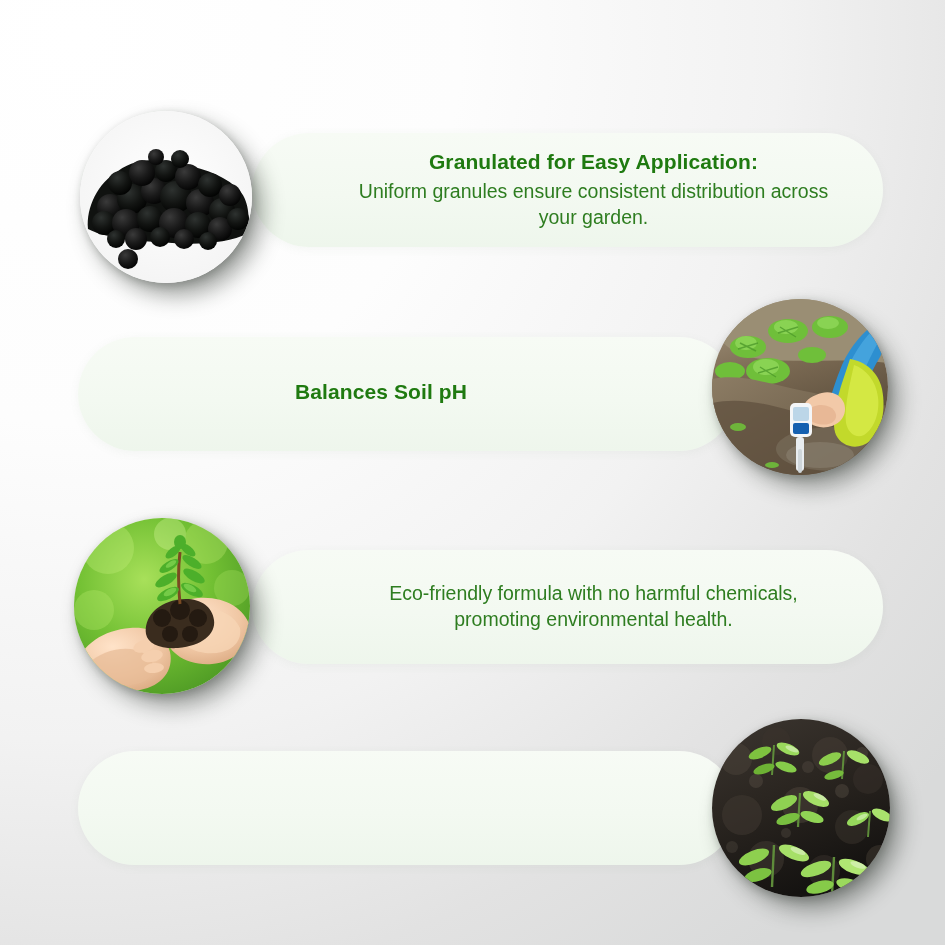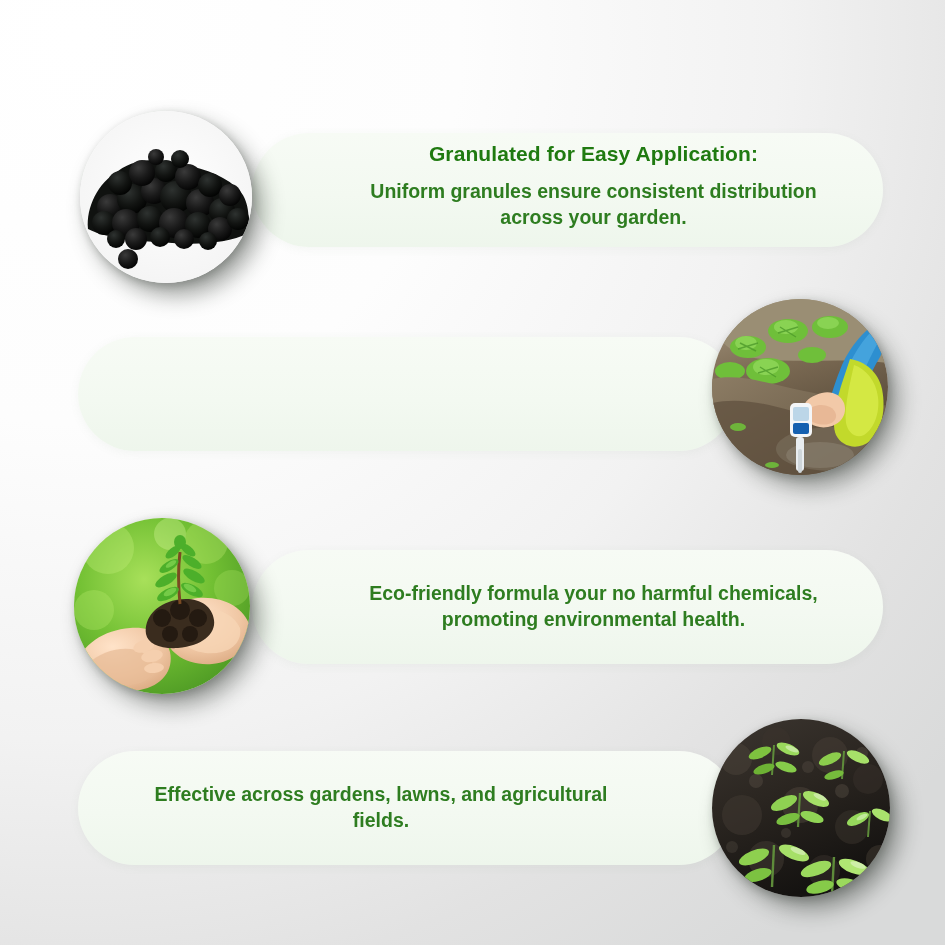--- a/index.html
+++ b/index.html
@@ -66,25 +66,25 @@
     font-weight: bold;
     color: #1f7a10;
     letter-spacing: 0.1px;
     line-height: 1.25;
     text-align: center;
     margin: 0 0 4px 0;
     white-space: nowrap;
   }
   .pill-desc {
     font-size: 19.5px;
-    font-weight: bold;
+    font-weight: normal;
     color: #2e7d20;
     line-height: 1.32;
     text-align: center;
-    margin: 8px;
+    margin: 0;
     max-width: 560px;
   }
 
   
   .photo {
     position: absolute;
     top: 0;
     width: 172px;
     height: 172px;
     border-radius: 50%;
@@ -167,20 +167,21 @@
           <circle cx="100" cy="48" r="9" fill="url(#pel2)"></circle>
           <circle cx="76" cy="46" r="8" fill="url(#pel)"></circle>
         </g>
       </svg>
     </div>
   </div>
 
   <div class="feature-row row-2">
 
     <div class="pill">
+      <div class="pill-title">Balances Soil pH</div>
     </div>
 
     <div class="photo">
       <svg viewBox="0 0 176 176" preserveAspectRatio="xMidYMid slice" role="img">
         <defs>
           <linearGradient id="soil2" x1="0" y1="0" x2="0.3" y2="1">
             <stop offset="0%" stop-color="#a99a83"></stop>
             <stop offset="45%" stop-color="#7b6a53"></stop>
             <stop offset="100%" stop-color="#4e4233"></stop>
           </linearGradient>
@@ -239,21 +240,21 @@
           <ellipse cx="150" cy="160" rx="9" ry="4"></ellipse>
           <ellipse cx="60" cy="166" rx="7" ry="3"></ellipse>
         </g>
       </svg>
     </div>
   </div>
 
   <div class="feature-row row-3">
 
     <div class="pill">
-      <div class="pill-desc">Eco-friendly formula your no harmful chemicals, promoting environmental health.</div>
+      <div class="pill-desc">Eco-friendly formula with no harmful chemicals, promoting environmental health.</div>
     </div>
 
     <div class="photo">
       <svg viewBox="0 0 176 176" preserveAspectRatio="xMidYMid slice" role="img">
         <defs>
           <radialGradient id="greenbokeh" cx="40%" cy="35%" r="85%">
             <stop offset="0%" stop-color="#a8e05a"></stop>
             <stop offset="45%" stop-color="#72c033"></stop>
             <stop offset="100%" stop-color="#3f8a1e"></stop>
           </radialGradient>
@@ -318,21 +319,20 @@
           <ellipse cx="116" cy="70" rx="7" ry="3" transform="rotate(28 116 70)"></ellipse>
           <ellipse cx="97" cy="46" rx="6" ry="2.5" transform="rotate(-32 97 46)"></ellipse>
         </g>
       </svg>
     </div>
   </div>
 
   <div class="feature-row row-4">
 
     <div class="pill">
-      <div class="pill-desc">Effective across gardens, lawns, and agricultural fields.</div>
     </div>
 
     <div class="photo">
       <svg viewBox="0 0 178 178" preserveAspectRatio="xMidYMid slice" role="img">
         <defs>
           <linearGradient id="darksoil" x1="0" y1="0" x2="0.4" y2="1">
             <stop offset="0%" stop-color="#3c3630"></stop>
             <stop offset="50%" stop-color="#2a2520"></stop>
             <stop offset="100%" stop-color="#151311"></stop>
           </linearGradient>

